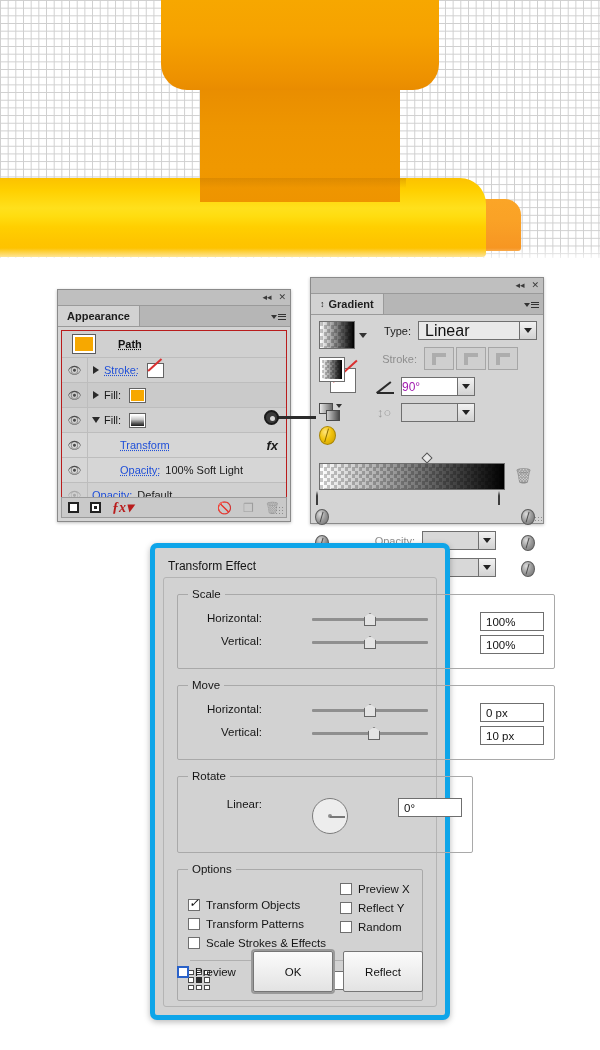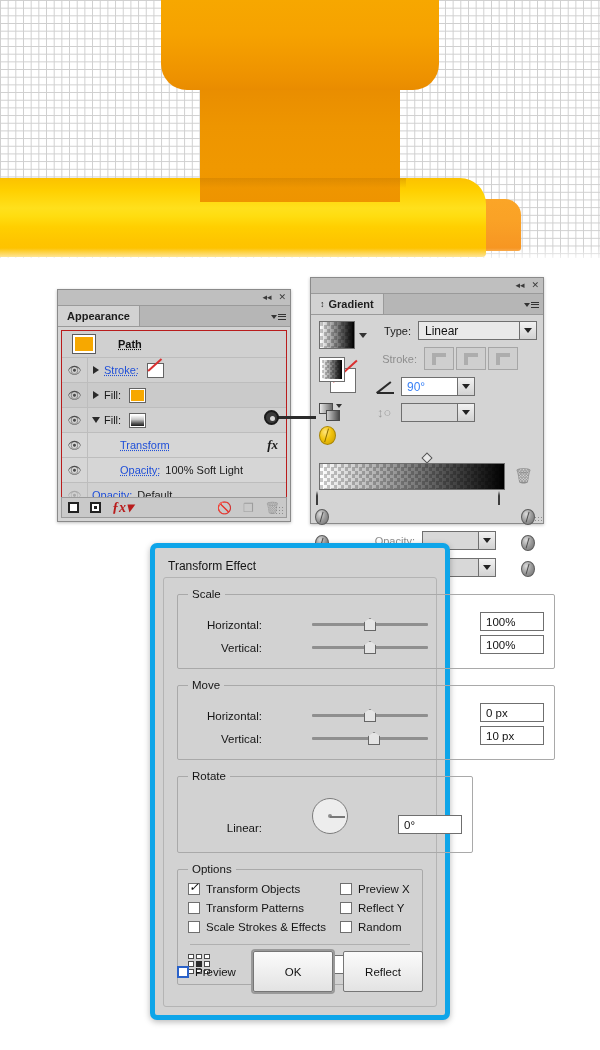--- a/index.html
+++ b/index.html
@@ -135,21 +135,21 @@
   }
   .sw-grad {
     background: linear-gradient(to bottom, #ffffff 0%, #c8c8c8 40%, #5a5a5a 75%, #1a1a1a 100%);
   }
   .ap-path-swatch {
     width: 24px; height: 20px; border: 1px solid #5c5c5c; background: #fff;
     margin-left: 10px; position: relative;
   }
   .ap-path-swatch .sw-inner { left: 2px; top: 2px; right: 2px; bottom: 2px; }
   .ap-indent { padding-left: 20px; }
-  .ap-fx { position: absolute; right: 8px; font-style: italic; font-weight: bold; font-size: 13px; color: #1a1a1a; font-family: Liberation Serif, serif; }
+  .ap-fx { position: absolute; right: 8px; font-style: italic; font-weight: bold; font-size: 13px; color: #1a1a1a; font-family: Liberation Sans, sans-serif; }
   .ap-footer {
     position: absolute; left: 3px; right: 3px; bottom: 3px; height: 21px;
     background: #c9c9c9; border: 1px solid #9b9b9b;
     display: flex; align-items: center; padding: 0 6px; gap: 11px;
   }
   .ft-icon { font-size: 12px; color: #b91c1c; line-height: 1; display: flex; align-items: center; }
   .ft-icon.dim { color: #9d9d9d; }
   .ft-spacer { flex: 1; }
   .sq-outline { width: 11px; height: 11px; border: 2px solid #222; background: #fff; }
   .sq-filled { width: 11px; height: 11px; border: 2px solid #222; background: #fff; position: relative; }
@@ -215,32 +215,32 @@
   }
 
   .gp-right { position: absolute; left: 66px; top: 6px; right: 6px; }
   .gp-field-row { display: flex; align-items: center; margin-bottom: 7px; }
   .gp-flabel { font-size: 11px; color: #1c1c1c; width: 46px; text-align: right; margin-right: 7px; }
   .gp-flabel.dim { color: #8e8e8e; }
   .select-box {
     flex: 1; height: 19px; background: #e9e9e9; border: 1px solid #6f6f6f;
     display: flex; align-items: center; position: relative;
   }
-  .select-box .val { padding-left: 6px; font-size: 12px; color: #111; text-align: right; }
+  .select-box .val { padding-left: 6px; font-size: 16px; color: #111; text-align: right; }
   .select-btn {
     position: absolute; right: 0; top: 0; bottom: 0; width: 17px;
     background: linear-gradient(to bottom,#f2f2f2,#d2d2d2);
     border-left: 1px solid #6f6f6f; display: flex; align-items: center; justify-content: center;
   }
   .select-btn .tri { width: 0; height: 0; border-left: 4px solid transparent; border-right: 4px solid transparent; border-top: 5px solid #222; }
   .input-sm {
     width: 74px; height: 19px; background: #ffffff; border: 1px solid #6f6f6f;
     display: flex; align-items: center; position: relative;
   }
-  .input-sm .val { padding-left: 5px; font-size: 12px; color: #3b82f6; }
+  .input-sm .val { font-size: 12px; color: #a21caf; }
   .input-sm.dis { background: #d8d8d8; }
   .stroke-btns { display: flex; gap: 2px; }
   .stroke-btn {
     width: 30px; height: 23px; background: #cfcfcf; border: 1px solid #a6a6a6;
     position: relative;
   }
   .sb-l { position: absolute; left: 7px; top: 5px; width: 14px; height: 12px; border-left: 4px solid #adadad; border-top: 4px solid #adadad; }
   .sb-m { position: absolute; left: 7px; top: 5px; width: 14px; height: 12px; border-left: 4px solid #adadad; border-top: 4px solid #adadad; }
   .sb-m::after { content:""; position:absolute; left:5px; top:-4px; width: 4px; height: 4px; background:#adadad; }
   .angle-icon { width: 18px; height: 14px; margin-right: 6px; position: relative; }
@@ -302,21 +302,21 @@
   .dlg-inner {
     position: absolute; left: 8px; right: 8px; top: 29px; bottom: 8px;
     background: #d2d2d2; border: 1px solid #b4b4b4; border-radius: 3px;
   }
   fieldset.group {
     border: 1px solid #a9a9a9; border-radius: 2px;
     margin: 10px 13px 0 13px; padding: 8px 10px 10px 10px;
   }
   fieldset.group legend { font-size: 11.5px; color: #151515; padding: 0 4px; }
   .row {
-    display: flex; align-items: flex-end; margin-top: 4px; margin-bottom: 4px; gap: 43px;
+    display: flex; align-items: flex-start; margin-top: 4px; margin-bottom: 4px; gap: 43px;
   }
   .row-label { width: 74px; text-align: right; font-size: 11.5px; color: #151515; margin-right: 7px; }
   .slider { position: relative; width: 116px; height: 14px; display: flex; align-items: center; }
   .slider-track { position: absolute; left: 0; right: 0; top: 6px; height: 3px; background: #8f8f8f; border-radius: 1px; }
   .slider-thumb {
     position: absolute; width: 12px; height: 13px; background: #e4e4e4;
     border: 1px solid #666; top: 1px;
     clip-path: polygon(50% 0%, 100% 32%, 100% 100%, 0% 100%, 0% 32%);
   }
   .txt-input {
@@ -328,21 +328,21 @@
     width: 36px; height: 36px; border-radius: 50%; background: #ededed;
     border: 1px solid #7c7c7c; position: relative; margin-right: 7px;
   }
   .dial::after {
     content: ""; position: absolute; left: 17px; top: 17px; width: 15px; height: 1.6px;
     background: #777; transform-origin: left center;
   }
   .dial-dot { position: absolute; left: 15px; top: 15px; width: 4px; height: 4px; border-radius: 50%; background: #8e8e8e; }
   .opt-grid { display: flex; }
   .opt-col { display: flex; flex-direction: column; gap: 7px; }
-  .opt-col:first-child { width: 152px; }
+  .opt-col:first-child { width: 152px; margin-top: 16px; }
   .chk-row { display: flex; align-items: center; gap: 6px; font-size: 11.5px; color: #151515; }
   .chkbox {
     width: 12px; height: 12px; background: #ffffff; border: 1px solid #6f6f6f;
     position: relative; flex: 0 0 auto;
   }
   .chkbox.checked::after {
     content: "✓"; position: absolute; left: 0px; top: -3px;
     font-size: 12px; color: #111; line-height: 1;
   }
   .chkbox.blue { border: 2px solid #2a62c9; }

